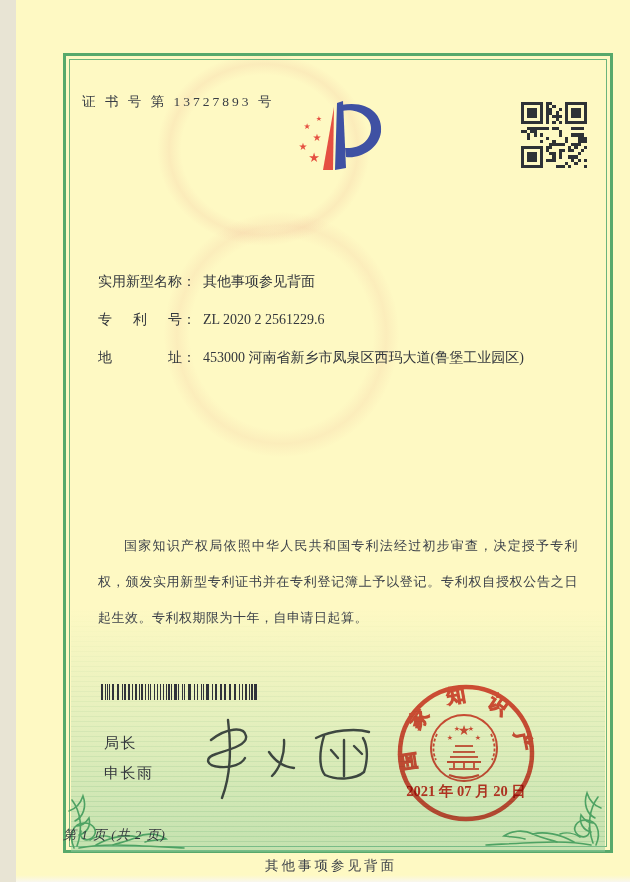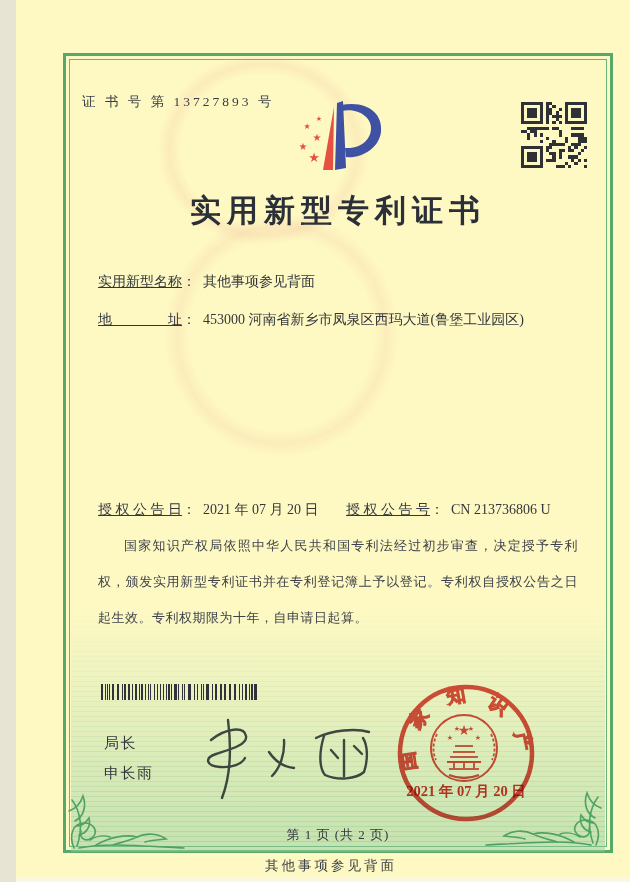--- a/index.html
+++ b/index.html
@@ -36,42 +36,42 @@
   .cert-no { position:absolute; left:66px; top:93px; font-size:13.5px; letter-spacing:3px; color:#383d45; }
 
   .logo { position:absolute; left:280px; top:96px; width:95px; height:80px; }
   .qr { position:absolute; left:505px; top:102px; width:66px; height:66px; }
 
   .title { position:absolute; left:47px; top:190px; width:550px; text-align:center;
     font-size:31px; font-weight:700; letter-spacing:6px; color:#2a2f38; }
 
   .fields { position:absolute; left:82px; top:272px; width:482px; font-size:14px; color:#33373d; }
   .frow { line-height:20px; margin-bottom:18px; white-space:nowrap; }
-  .flabel { display:inline-block; width:84px; text-align:justify; text-align-last:justify;text-decoration:underline; }
+  .flabel { display:inline-block; width:84px; text-align:justify; text-align-last:justify; }
   .fvalue { margin-left:7px; }
   .grant-group2 { margin-left:24px; }
 
   .paras { position:absolute; left:82px; top:528px; width:480px;
     font-size:13px; line-height:36px; color:#3d424a; text-align:justify; letter-spacing:0.5px; }
   .paras p { text-indent:2em; }
 
   .barcode { position:absolute; left:85px; top:684px; width:160px; height:16px; }
   .barcode div { position:absolute; top:0; height:16px; background:#30333a; }
 
   .signer { position:absolute; left:88px; top:734px; font-size:15px; color:#33373d; letter-spacing:1.5px; }
   .signer .line2 { margin-top:11px; }
 
   .signature { position:absolute; left:150px; top:710px; width:220px; height:95px; mix-blend-mode:multiply; }
 
   .seal { position:absolute; left:375px; top:678px; width:150px; height:150px; mix-blend-mode:multiply; }
   .seal-date { position:absolute; left:375px; top:782px; width:150px; text-align:center;
     font-size:14.5px; font-weight:600; color:#d5392f; mix-blend-mode:multiply; white-space:nowrap; }
 
-  .footer-page { position:absolute; left:47px; top:826px; width:550px; text-align:center;
-    font-size:13px; color:#33373d; letter-spacing:1px; }
+  .footer-page { position:absolute; left:47px; top:826px; width:550px; text-align:left;
+    font-size:13px; color:#33373d; letter-spacing:1px;font-style:italic; }
   .back-note { position:absolute; left:0; top:857px; width:630px; text-align:center;
     font-size:13.5px; color:#3a3f47; letter-spacing:3px; }
 </style>
 </head>
 <body>
 
 <div class="page">
 
   <div class="stain-a"></div>
   <div class="stain-b"></div>
@@ -313,36 +313,28 @@
       <rect x="4" y="20" width="1" height="1" fill="#2e3236"></rect>
       <rect x="5" y="20" width="1" height="1" fill="#2e3236"></rect>
       <rect x="6" y="20" width="1" height="1" fill="#2e3236"></rect>
       <rect x="11" y="20" width="1" height="1" fill="#2e3236"></rect>
       <rect x="12" y="20" width="1" height="1" fill="#2e3236"></rect>
       <rect x="13" y="20" width="1" height="1" fill="#2e3236"></rect>
       <rect x="15" y="20" width="1" height="1" fill="#2e3236"></rect>
       <rect x="20" y="20" width="1" height="1" fill="#2e3236"></rect>
     </svg>
 
-  <div class="title">实用新型专利证书</div>
 
   <div class="fields">
 
   <div class="frow"><span class="flabel">实用新型名称</span><span>：</span><span class="fvalue">其他事项参见背面</span></div>
+      <div class="frow"><span class="flabel">专利号</span><span>：</span><span class="fvalue">ZL 2020 2 2561229.6</span></div>
       <div class="frow"><span class="flabel">地址</span><span>：</span><span class="fvalue">453000 河南省新乡市凤泉区西玛大道(鲁堡工业园区)</span></div>
     </div>
 
-  <div class="fields" style="top:500px">
-    <div class="frow">
-      <span class="flabel">授权公告日</span><span>：</span><span class="fvalue">2021 年 07 月 20 日</span>
-      <span class="grant-group2">
-        <span class="flabel">授权公告号</span><span>：</span><span class="fvalue">CN 213736806 U</span>
-      </span>
-    </div>
-  </div>
 
   <div class="paras">
     <p>国家知识产权局依照中华人民共和国专利法经过初步审查，决定授予专利权，颁发实用新型专利证书并在专利登记簿上予以登记。专利权自授权公告之日起生效。专利权期限为十年，自申请日起算。</p>
   </div>
 
   <div class="barcode">
       <div style="left:0px;width:2px"></div>
       <div style="left:4px;width:1px"></div>
       <div style="left:6px;width:1px"></div>
       <div style="left:8px;width:1px"></div>

